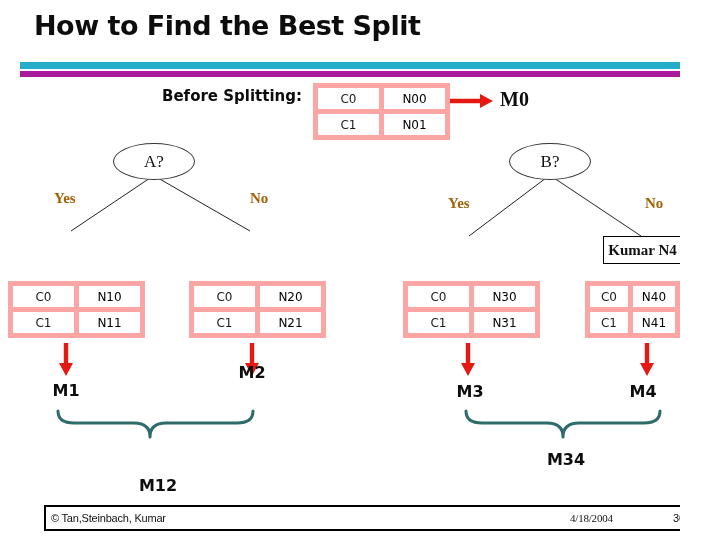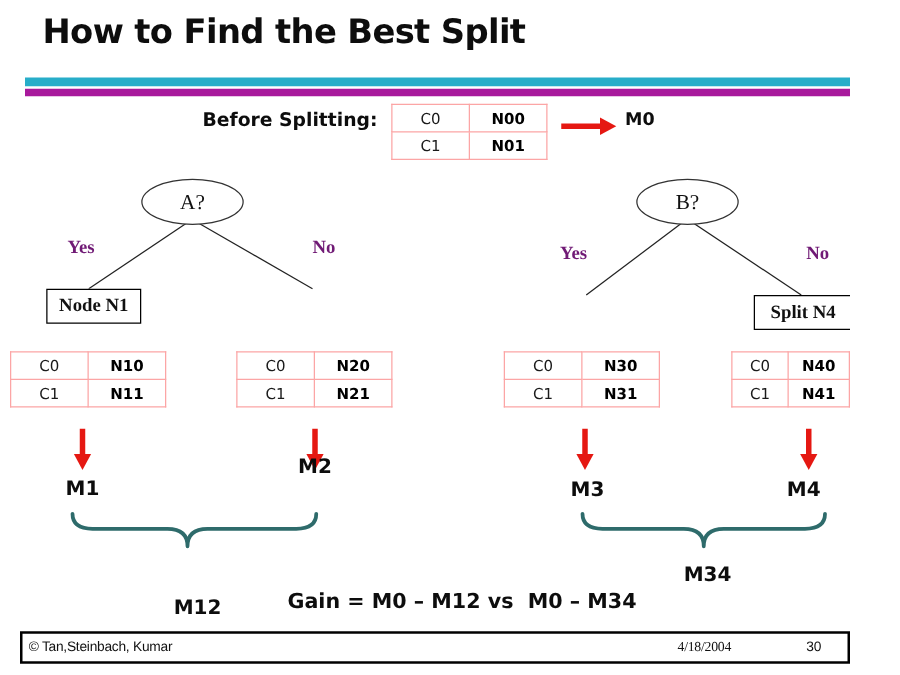--- a/index.html
+++ b/index.html
@@ -11,60 +11,60 @@
 
   
   .slide-title{left:34px;top:10px;font-size:27px;font-weight:bold;letter-spacing:-.5px;white-space:nowrap;}
   .bar{left:20px;width:681px;}
   .bar.teal{top:62px;height:7px;background:var(--bar-teal,#27ADC9);}
   .bar.magenta{top:71px;height:6px;background:var(--bar-magenta,#A8199C);}
 
   
   .before-label{left:131px;top:87px;font-size:15px;font-weight:bold;white-space:nowrap;margin-left:31px;}
   .m-label{font-weight:bold;font-size:16px;white-space:nowrap;}
-  .m0{left:500px;top:88px;font-size:14px;}
+  .m0{left:500px;top:88px;font-size:20px;font-family:Liberation Serif, serif;}
 
   
   table.ctable{position:absolute;border-collapse:collapse;background:#fff;}
   table.ctable td{
-    border:1px solid #fca5a5;width:61px;height:21px;padding:0;
+    border:5px solid #fca5a5;width:61px;height:21px;padding:0;
     text-align:center;vertical-align:middle;font-size:12px;color:#1a1a1a;
     font-family:"DejaVu Sans","Liberation Sans",sans-serif;
   }
-  table.ctable td.b{font-weight:bold;color:#000;}
+  table.ctable td.b{font-weight:normal;color:#000;}
 
   
   .ellipse{
     width:80px;height:35px;border:1px solid #333;border-radius:50%;background:#fff;
     display:flex;align-items:center;justify-content:center;
     font-family:"Liberation Serif","DejaVu Serif",serif;font-size:17px;color:#111;
   }
   .branch-label{
     font-family:"Liberation Serif","DejaVu Serif",serif;font-weight:bold;
-    font-size:15px;color:#701a75;white-space:nowrap;
+    font-size:15px;color:#a16207;white-space:nowrap;
   }
   .node-box{
     border:1px solid #000;background:#fff;display:flex;align-items:center;justify-content:center;
     font-family:"Liberation Serif","DejaVu Serif",serif;font-weight:bold;font-size:15px;color:#111;
     white-space:nowrap;
   }
 
   
   #overlay{position:absolute;left:0;top:0;pointer-events:none;}
   .treeline{stroke:#222;stroke-width:1;}
   .redline{stroke:var(--arrow-red,#E51812);stroke-width:4.4;}
   .ah{fill:var(--arrow-red,#E51812);}
   .brace{stroke:var(--brace-teal,#2E6B6B);stroke-width:3;fill:none;stroke-linecap:round;stroke-linejoin:round;}
 
   .centered{transform:translateX(-50%);}
   .gain-line{left:230px;top:471px;font-size:16.5px;font-weight:bold;white-space:pre;}
 
   
   .footer{
-    left:16px;top:505px;width:660px;height:22px;border:2px solid #000;background:#fff;
+    left:44px;top:505px;width:660px;height:22px;border:2px solid #000;background:#fff;
     font-family:"Liberation Sans","DejaVu Sans",sans-serif;font-size:11px;letter-spacing:-.2px;color:#111;
   }
   .footer span{position:absolute;top:0;line-height:22px;white-space:nowrap;}
 </style>
 </head>
 <body>
 
 <div id="stage">
 
   <div class="abs slide-title">How to Find the Best Split</div>
@@ -101,26 +101,25 @@
       <td>C1</td>
       <td class="b">N01</td>
     </tr>
   </tbody>
     </table>
   <div class="abs m-label m0">M0</div>
 
   <div class="abs ellipse" style="left:113px;top:143px;">A?</div>
   <div class="abs branch-label" style="left:54px;top:190px;">Yes</div>
   <div class="abs branch-label" style="left:250px;top:190px;">No</div>
-  <div class="abs node-box" style="left:37px;top:231px;width:74px;height:26px;">Node N1</div>
 
   <div class="abs ellipse" style="left:509px;top:143px;">B?</div>
   <div class="abs branch-label" style="left:448px;top:195px;">Yes</div>
   <div class="abs branch-label" style="left:645px;top:195px;">No</div>
-  <div class="abs node-box" style="left:603px;top:236px;width:77px;height:26px;">Split N4</div>
+  <div class="abs node-box" style="left:603px;top:236px;width:77px;height:26px;">Kumar N4</div>
 
   <table class="ctable" style="left:8px;top:281px;">
     <tbody>
         <tr>
           <td>C0</td>
           <td class="b">N10</td>
         </tr>
     <tr>
           <td>C1</td>
           <td class="b">N11</td>
@@ -164,21 +163,20 @@
   </tbody>
     </table>
 
   <div class="abs m-label centered" style="left:66px;top:381px;">M1</div>
   <div class="abs m-label centered" style="left:252px;top:363px;">M2</div>
   <div class="abs m-label centered" style="left:470px;top:382px;">M3</div>
   <div class="abs m-label centered" style="left:643px;top:382px;">M4</div>
   <div class="abs m-label centered" style="left:158px;top:448px;margin-top:28px;">M12</div>
   <div class="abs m-label centered" style="left:566px;top:450px;">M34</div>
 
-  <div class="abs gain-line">Gain = M0 – M12 vs  M0 – M34</div>
 
   <div class="abs footer">
     <span style="left:5px;">© Tan,Steinbach, Kumar</span>
     <span style="left:524px;font-family:Liberation Serif, serif;">4/18/2004</span>
     <span style="left:627px;">30</span>
   </div>
 
 </div>
 
 </body></html>

